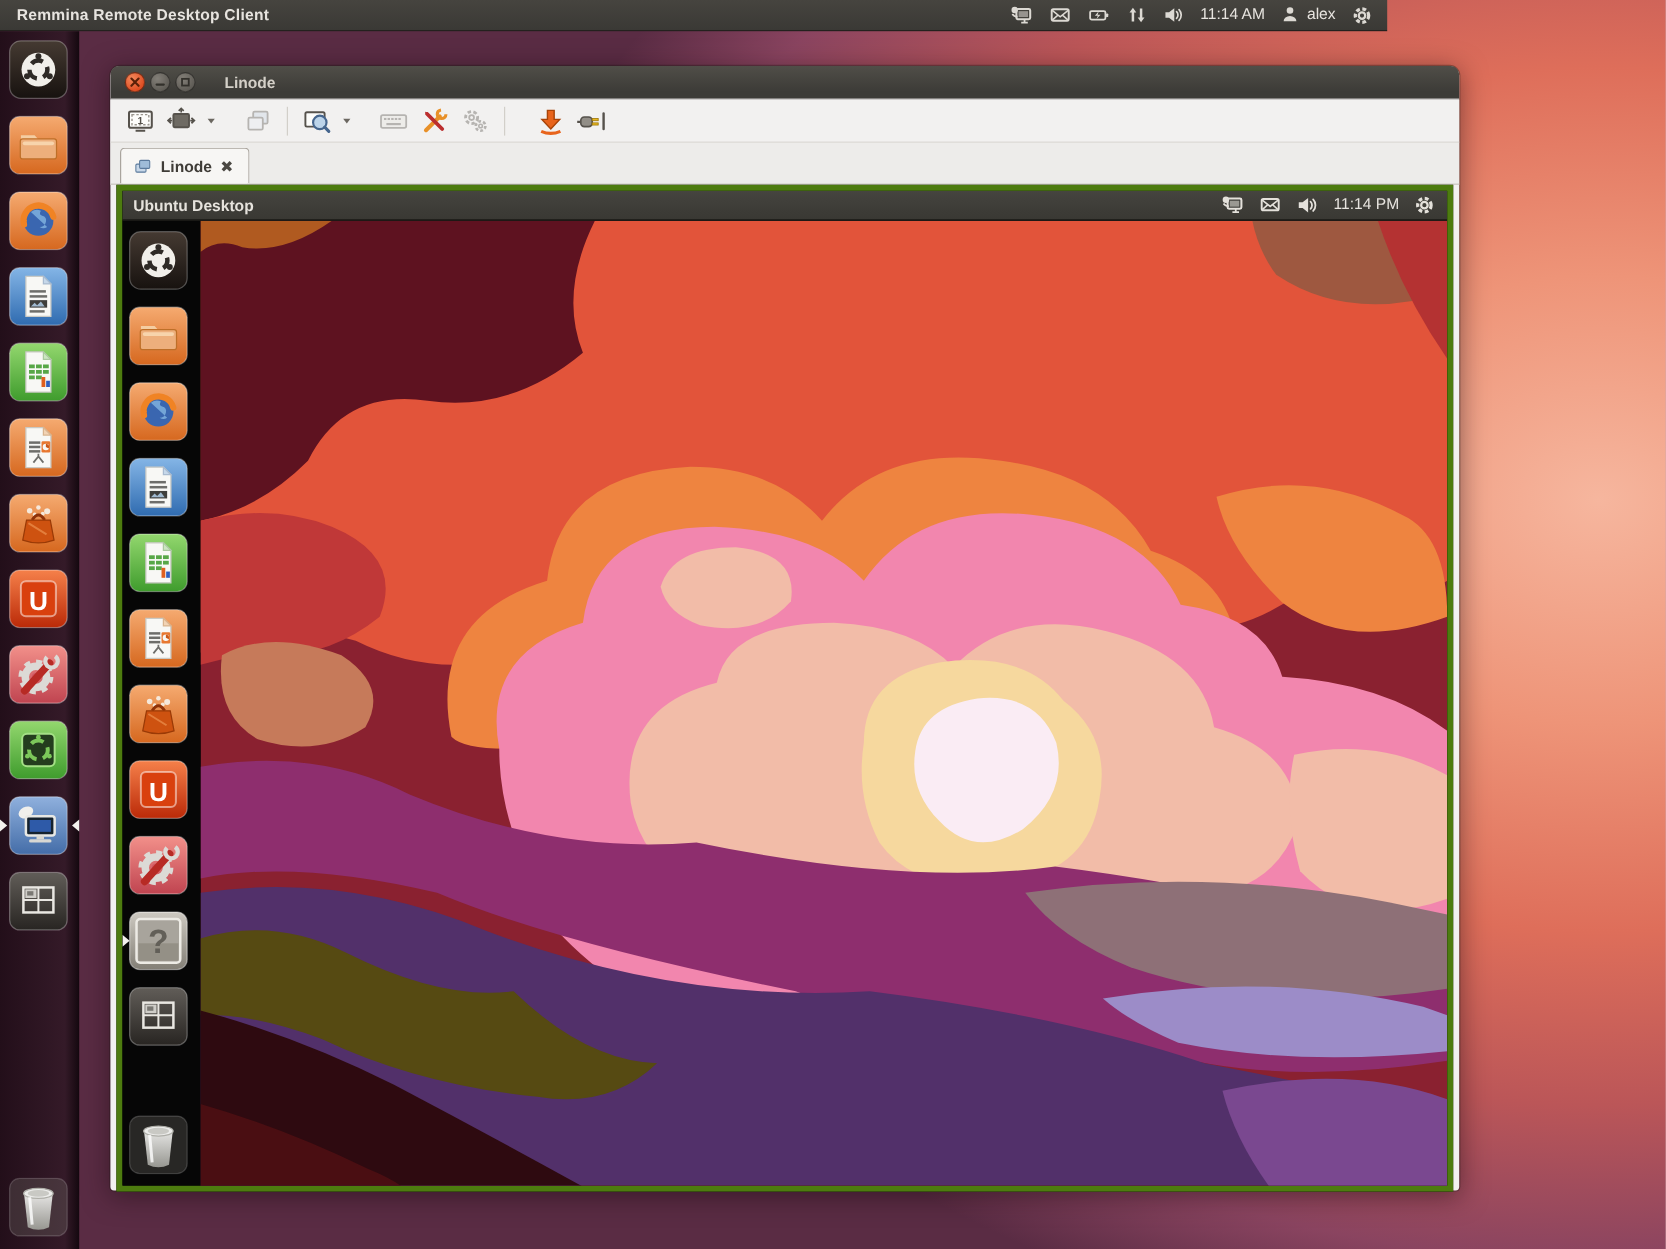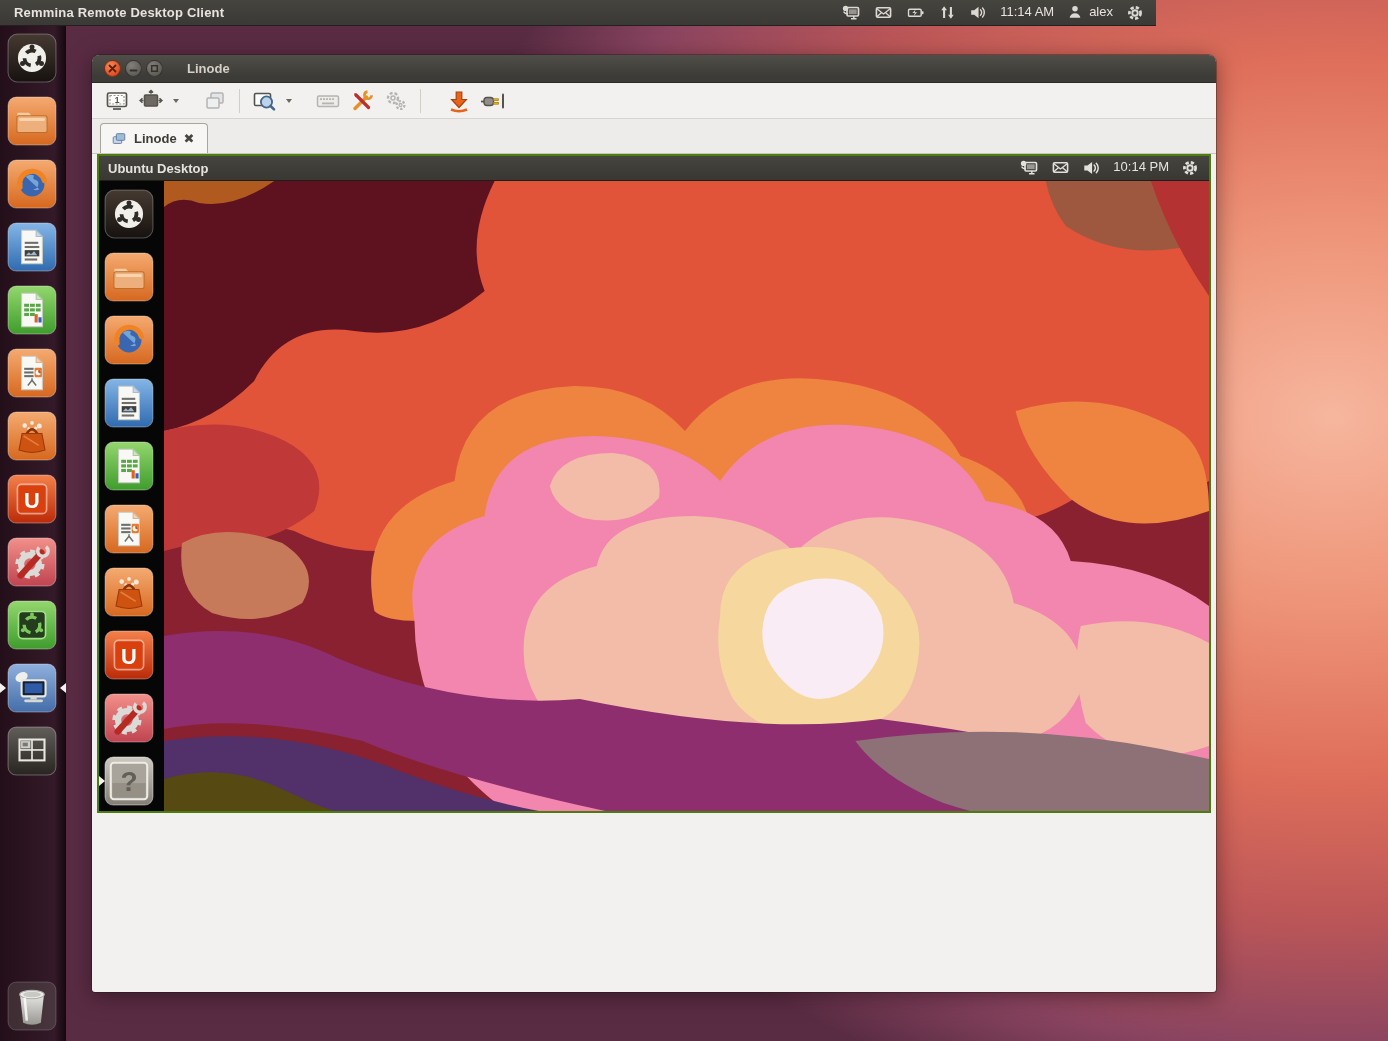--- a/index.html
+++ b/index.html
@@ -66,21 +66,21 @@
   .tsep{width:1px;height:24px;background:#D2CFC9;margin:0 7px}
   .tgap{width:14px}
   
   .tabbar{height:35px;background:#EDECEA;display:flex;align-items:flex-end;padding-left:8px;
     border-bottom:1px solid #C9C5BF}
   .tab{height:30px;min-width:108px;background:#F7F6F4;border:1px solid #A9A49D;border-bottom:none;
     border-radius:4px 4px 0 0;display:flex;align-items:center;gap:7px;padding:0 10px;}
   .tab .tlabel{font-size:13px;color:#3F3C37;font-weight:bold}
   .tab .tclose{font-size:13px;color:#4A4742;line-height:1;cursor:default}
   
-  .rframe{margin:0 5px;height:659px;border:2px solid #4d7c0f;background:#000;position:relative;overflow:hidden}
+  .rframe{margin:0 5px;height:839px;border:5px solid #4d7c0f;background:#000;position:relative;overflow:hidden}
   .remote-panel{height:25px;background:linear-gradient(#45443F,#393833);border-bottom:1px solid #201E1B;
     display:flex;align-items:center;color:#E6E3DD;position:relative;z-index:5}
   .remote-panel .ptitle{font-weight:bold;font-size:13px;margin-left:9px}
   .remote-panel .tray{gap:12px;padding-right:10px}
   .remote-panel .tray svg{color:#E4E1DB}
   .rbody{position:relative;height:806px}
   .remote-wall{position:absolute;left:65px;top:0;right:0;bottom:0}
   .remote-wall svg{width:100%;height:100%;display:block}
   .remote-launcher{position:absolute;left:0;top:0;width:65px;height:806px;background:#060606;
     display:flex;flex-direction:column;gap:13px;padding-top:8px}
@@ -534,21 +534,21 @@
       <div class="tray">
         <svg width="20" height="18" viewBox="0 0 18 18">
             <use href="#i-msgmon"></use>
           </svg>
         <svg width="19" height="17" viewBox="0 0 18 18">
             <use href="#i-mail"></use>
           </svg>
         <svg width="19" height="18" viewBox="0 0 18 18">
             <use href="#i-volume"></use>
           </svg>
-        <span class="ttime">10:14 PM</span>
+        <span class="ttime">11:14 PM</span>
         <svg width="18" height="18" viewBox="0 0 18 18">
             <use href="#i-gear"></use>
           </svg>
       </div>
     </div>
     <div class="rbody">
       <div class="remote-wall">
         <svg viewBox="0 0 1043 806" preserveAspectRatio="none">
           <rect width="1043" height="806" fill="#8A2130"></rect>
           <path d="M0,0 H1043 V300 Q980,340 920,310 Q850,360 780,330 Q700,370 640,330 Q560,380 470,350 Q380,390 300,350 Q210,390 130,350 Q60,330 0,360 Z" fill="#E2543A"></path>

